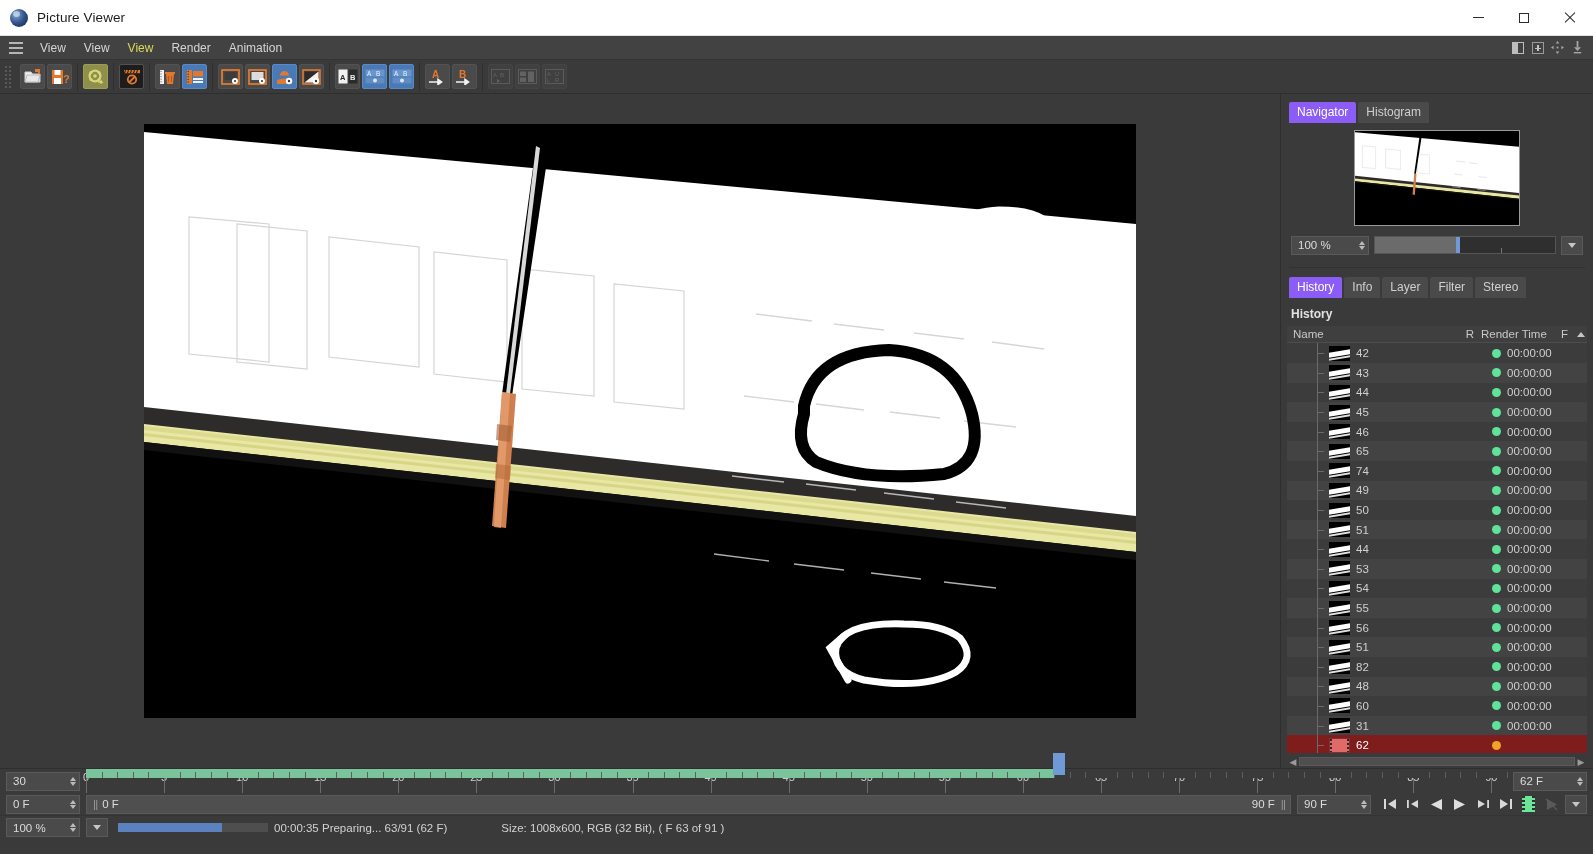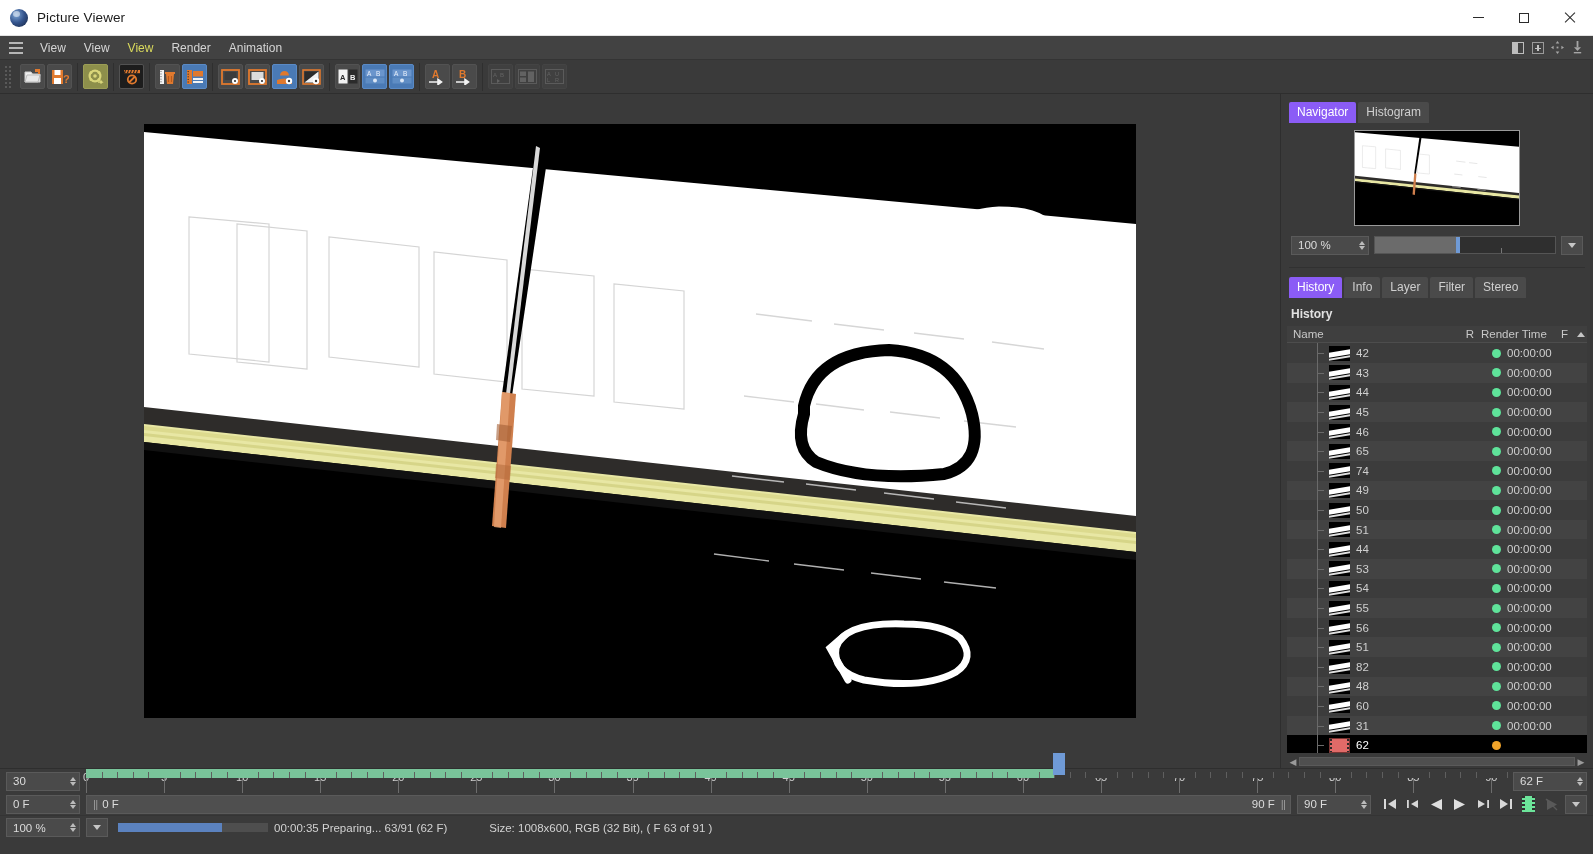--- a/index.html
+++ b/index.html
@@ -129,21 +129,21 @@
   #histhead .c-rt{ width:80px; }
   #histhead .c-f{ width:14px; }
   #histhead .c-caret{ width:12px; display:flex; justify-content:center; }
   .caret-up{ width:0;height:0;border-left:4px solid transparent;border-right:4px solid transparent;
              border-bottom:5px solid #c6c6c6; }
 
   #histlist { overflow:hidden; }
   .hrow { display:flex; align-items:center; height:19.6px; font-size:11.5px; color:#cfcfcf; }
   .hrow.odd  { background:#3c3c3c; }
   .hrow.even { background:#434343; }
-  .hrow.sel  { background:#000000; color:#ffffff; }
+  .hrow.sel  { background:#7f1d1d; color:#ffffff; }
   .hrow .indent { width:42px; position:relative; height:100%; }
   .hrow .tree { position:absolute; left:30px; top:0; bottom:0; width:1px; background:#6a6a6a; }
   .hrow .elbow{ position:absolute; left:30px; top:50%; width:7px; height:1px; background:#6a6a6a; }
   .hrow .thumb { width:21px; height:15px; margin-right:6px; position:relative;
                  overflow:hidden; background:#000; flex:none; }
   .hrow .thumb .band { position:absolute; left:-3px; right:-3px; height:5px; background:#fff;
                        top:5px; transform:rotate(-9deg); }
   .hrow .thumb .band2{ position:absolute; left:-3px; right:-3px; height:2px; background:#e0e0e0;
                        top:11px; transform:rotate(-9deg); }
   .hrow .thumb.red { background:#e06a68; border:1px solid #7a3533; }
@@ -186,21 +186,21 @@
   .filmbtn { width:13px; height:16px; background:#6ce49a; position:relative; }
   .filmbtn:before,.filmbtn:after{ content:""; position:absolute; top:0;bottom:0; width:3px;
      background:repeating-linear-gradient(#2f2f2f 0 2px, #6ce49a 2px 4px); }
   .filmbtn:before{left:0;} .filmbtn:after{right:0;}
 
   #statusbar { display:flex; align-items:center; height:24px; padding:0 6px; gap:6px;
                border-top:1px solid #343434; }
   #progbar { width:150px; height:9px; background:#4e4e4e; position:relative; margin-left:4px; }
   #progbar .pf { position:absolute; left:0; top:0; bottom:0; width:69%; background:#5b82bf; }
   .stext { font-size:11.5px; color:#d2d2d2; }
-  #sizetext { margin-left:36px; }
+  #sizetext { margin-left:48px; }
 </style>
 </head>
 <body>
 
 <div id="titlebar">
   <div class="app-icon"></div>
   <div class="title">Picture Viewer</div>
   <div id="wincontrols">
     <div class="wc">
         <span class="min"></span>

